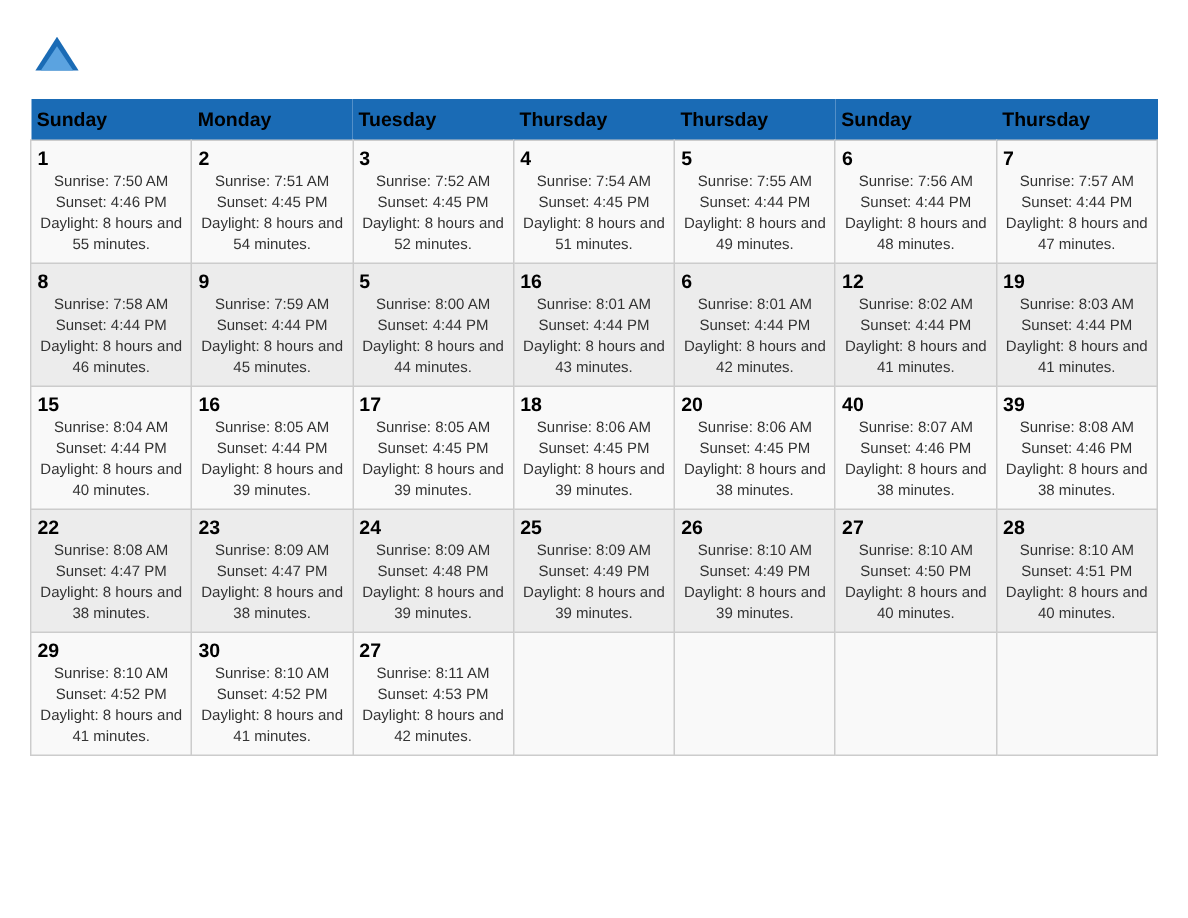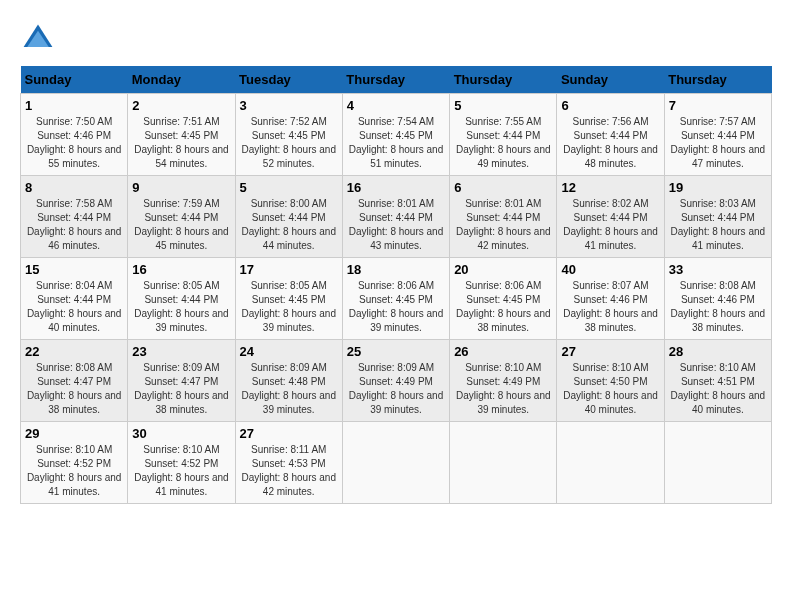--- a/index.html
+++ b/index.html
@@ -279,21 +279,21 @@
       </td>
         <td>
         <span class="day-num">40</span>
         <div class="day-detail">
           Sunrise: 8:07 AM<br>
           Sunset: 4:46 PM<br>
           Daylight: 8 hours and 38 minutes.
         </div>
       </td>
         <td>
-        <span class="day-num">33</span>
+        <span class="day-num">39</span>
         <div class="day-detail">
           Sunrise: 8:08 AM<br>
           Sunset: 4:46 PM<br>
           Daylight: 8 hours and 38 minutes.
         </div>
       </td>
       </tr>
       <tr>
         <td>
         <span class="day-num">22</span>

